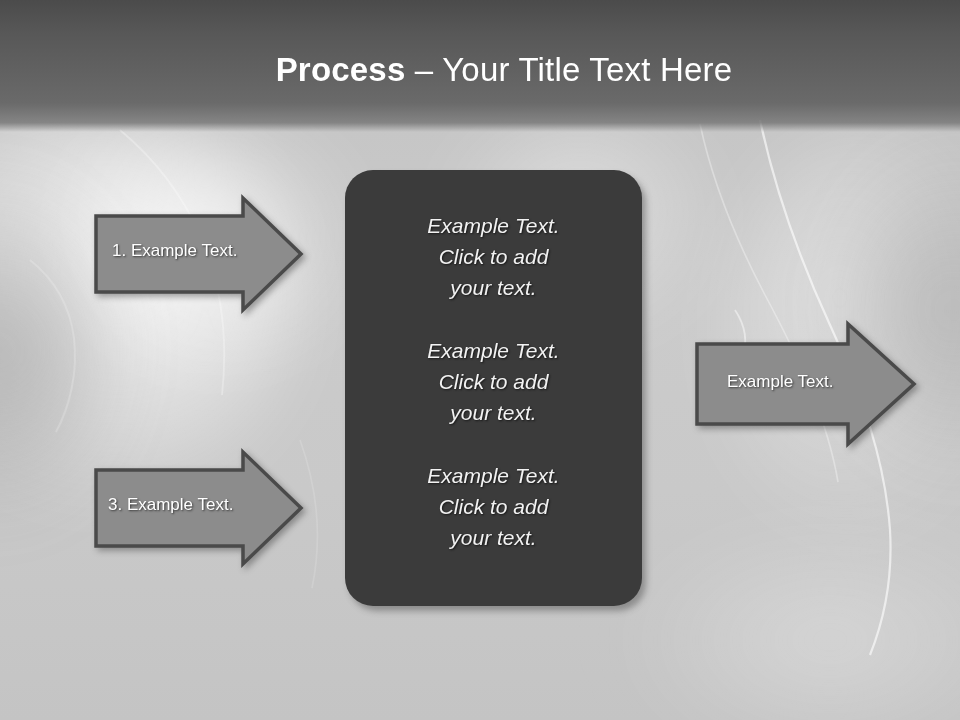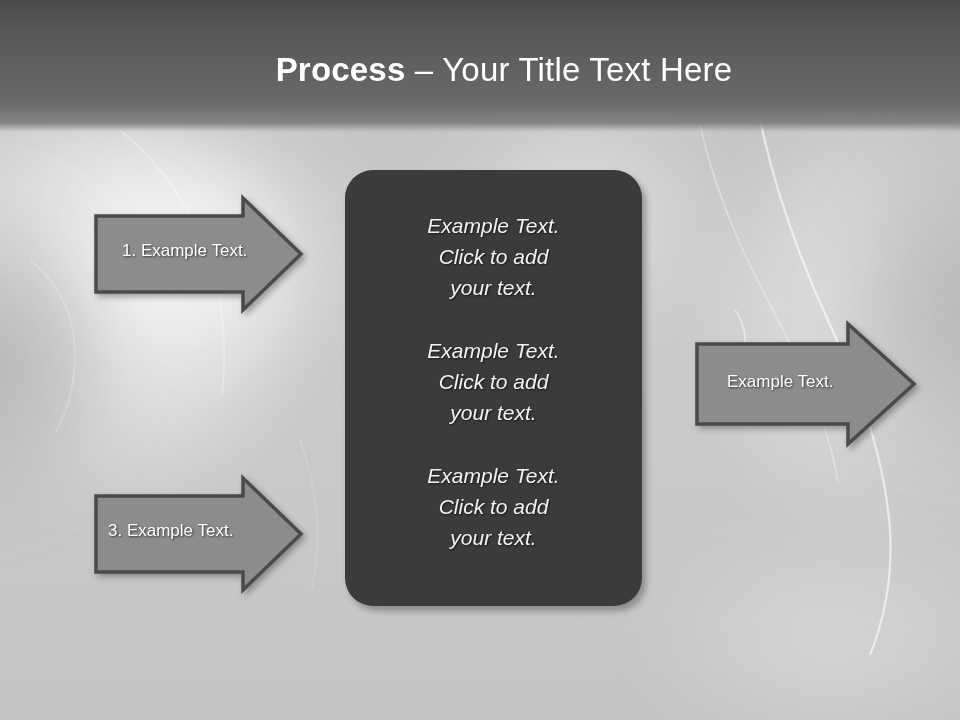--- a/index.html
+++ b/index.html
@@ -123,24 +123,24 @@
     color: #ffffff;
     font-size: 17px;
     line-height: 20px;
     white-space: nowrap;
     text-shadow: 1px 1px 2px rgba(40,40,40,0.85);
     pointer-events: none;
   }
 
   #arrow-1 { left: 94px;  top: 196px; }
   #arrow-2 { left: 94px;  top: 325px; }
-  #arrow-3 { left: 94px;  top: 476px; }
+  #arrow-3 { left: 94px;  top: 450px; }
   #arrow-4 { left: 695px; top: 322px; }
 
-  #arrow-1 .arrow-label { left: 28px; top: 45px; }
+  #arrow-1 .arrow-label { left: 18px; top: 45px; }
   #arrow-2 .arrow-label { left: 14px; top: 48px; }
   #arrow-3 .arrow-label { left: 14px; top: 45px; }
   #arrow-4 .arrow-label { left: 32px; top: 50px; }
 
   
   #center-panel {
     position: absolute;
     left: 345px; top: 170px;
     width: 297px; height: 436px;
     background: #3b3b3b;

